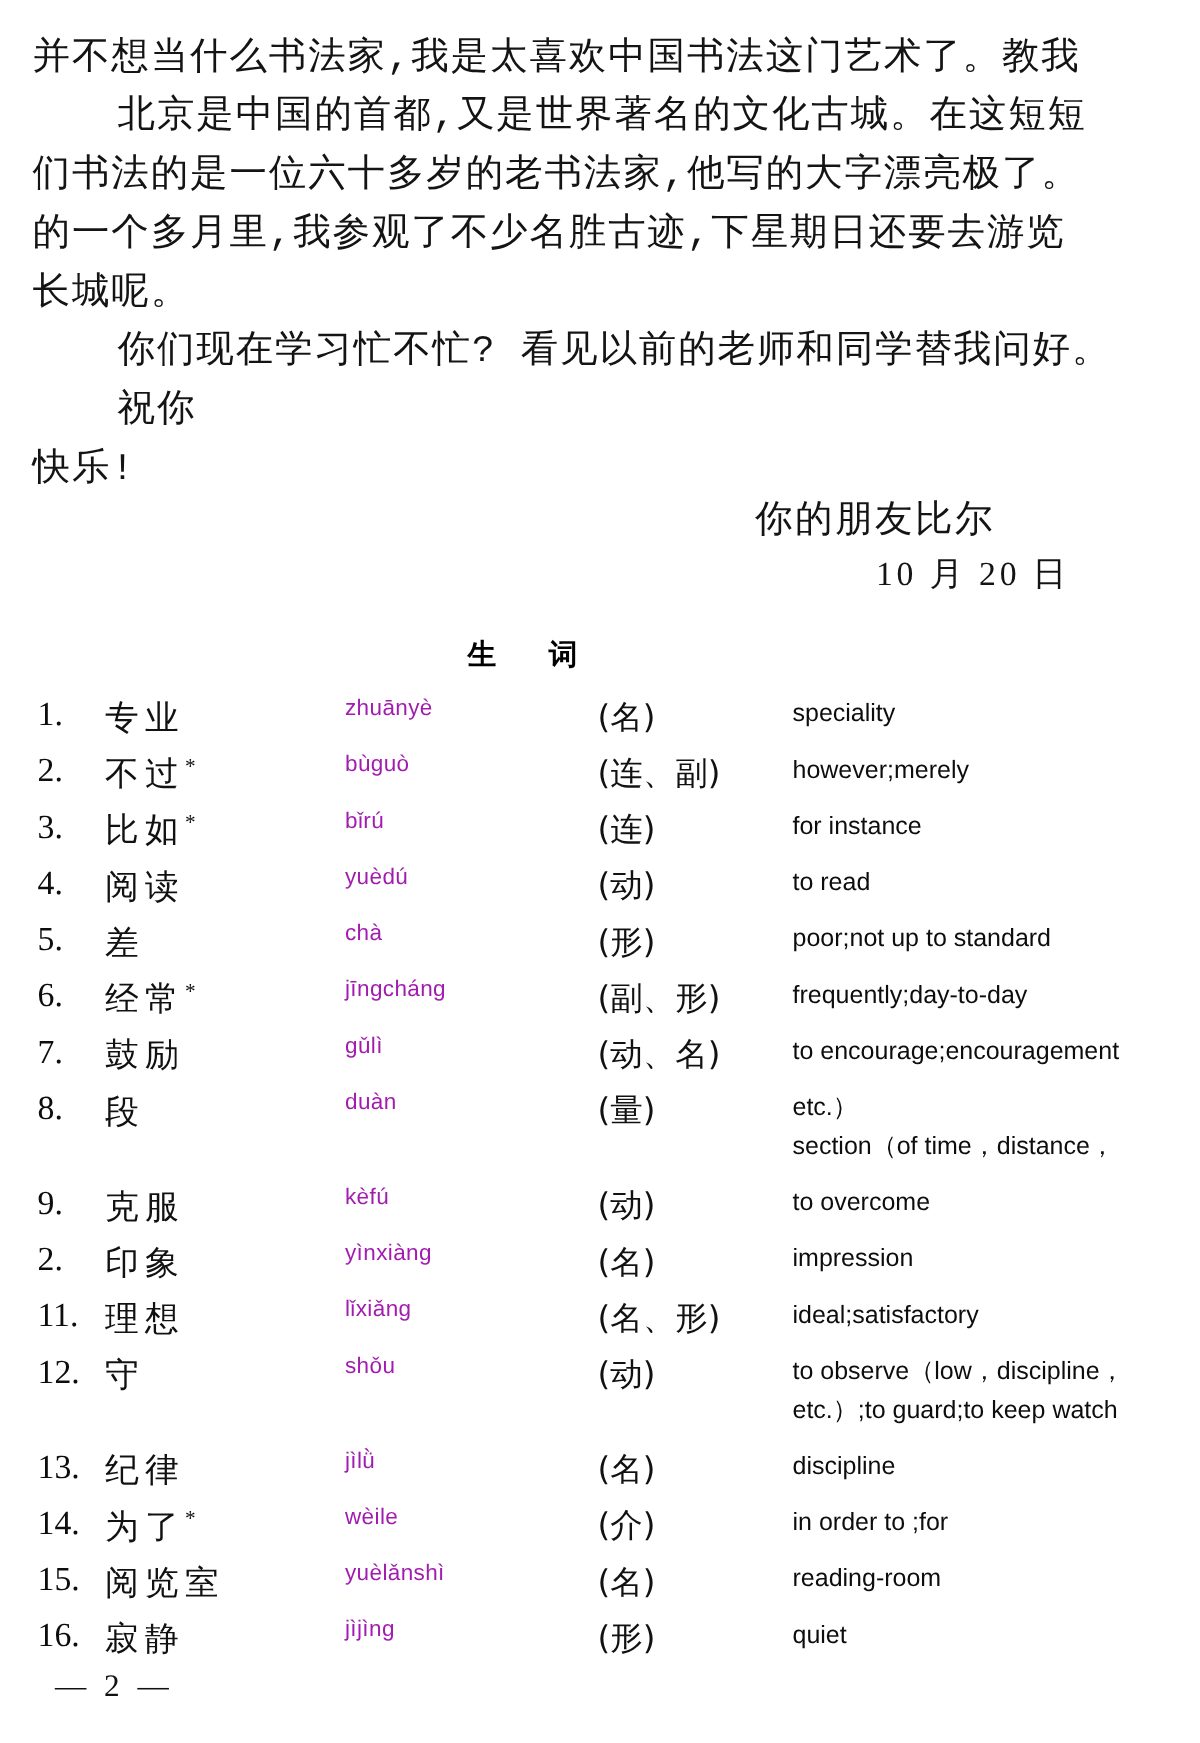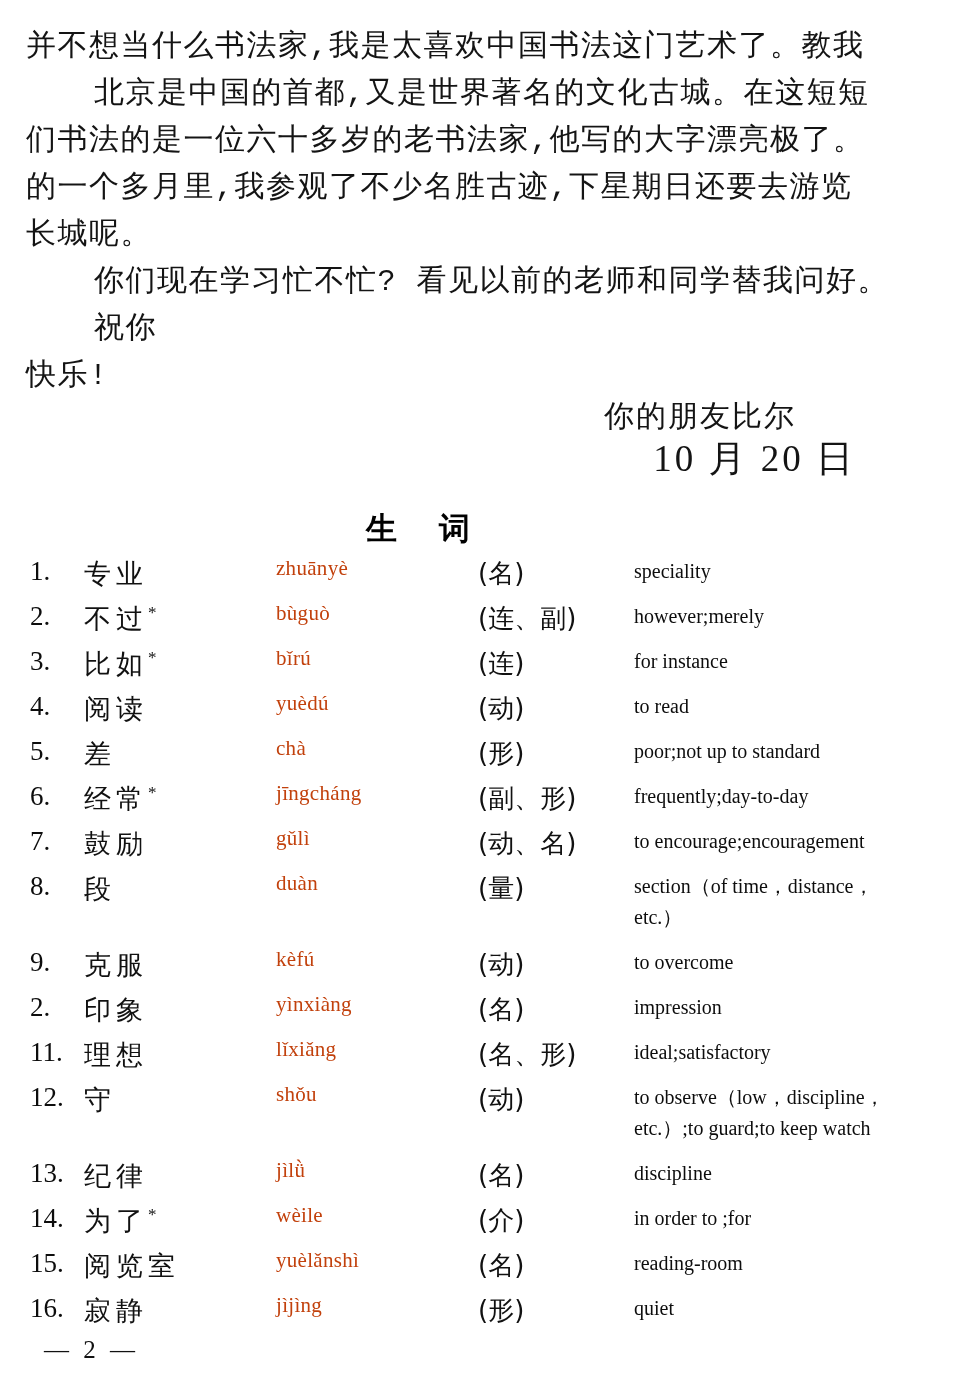--- a/index.html
+++ b/index.html
@@ -44,37 +44,37 @@
   .sig-name {
     font-family: "DejaVu Sans", "Liberation Sans", sans-serif;
     font-size: 30px;
     letter-spacing: 2px;
     color: #141414;
     padding-right: 108px;
     line-height: 40px;
   }
   .sig-date {
     font-family: "Liberation Serif", "DejaVu Serif", serif;
-    font-size: 37px;
+    font-size: 27px;
     letter-spacing: 3px;
     color: #141414;
     line-height: 46px;
     padding-right: 48px;
   }
 
   
   .section-heading {
     position: absolute;
     left: 0;
     top: 508px;
     width: 836px;
     text-align: center;
     font-family: "DejaVu Sans", "Liberation Sans", sans-serif;
     font-weight: bold;
-    font-size: 31px;
+    font-size: 23px;
     letter-spacing: 42px;
     text-indent: 42px;
     color: #000;
   }
 
   
   .vocab {
     position: absolute;
     left: 0;
     top: 556px;
@@ -104,39 +104,39 @@
   }
   .v-star {
     font-family: "Liberation Serif", "DejaVu Serif", serif;
     font-size: 17px;
     vertical-align: super;
     letter-spacing: 0;
   }
   .v-pinyin {
     position: absolute;
     left: 276px;
-    font-family: Liberation Serif, serif;
-    font-size: 21px;
+    font-family: Liberation Sans, sans-serif;
+    font-size: 18px;
     letter-spacing: 0.3px;
-    color: #c2410c;
+    color: #a21caf;
     white-space: nowrap;
   }
   .v-pos {
     position: absolute;
     left: 478px;
     font-family: "DejaVu Sans", "Liberation Sans", sans-serif;
     font-size: 26px;
     color: #111;
     white-space: nowrap;
   }
   .v-def {
     position: absolute;
     left: 634px;
     width: 320px;
-    font-family: Liberation Serif, serif;
+    font-family: Liberation Sans, sans-serif;
     font-size: 20px;
     line-height: 31px;
     color: #0d0d0d;
   }
   .v-def-line { white-space: nowrap; }
 
   
   .page-footer {
     position: absolute;
     left: 44px;
@@ -231,22 +231,22 @@
       <div class="v-def">
         <div class="v-def-line">to encourage;encouragement</div>
       </div>
     </div>
     <div class="vocab-row" style="height: 76px;">
       <div class="v-num">8.</div>
       <div class="v-word"><span>段</span></div>
       <div class="v-pinyin">duàn</div>
       <div class="v-pos">(量)</div>
       <div class="v-def">
+        <div class="v-def-line">etc.）</div>
         <div class="v-def-line">section（of  time，distance，</div>
-        <div class="v-def-line">etc.）</div>
       </div>
     </div>
     <div class="vocab-row" style="height: 45px;">
       <div class="v-num">9.</div>
       <div class="v-word"><span>克服</span></div>
       <div class="v-pinyin">kèfú</div>
       <div class="v-pos">(动)</div>
       <div class="v-def">
         <div class="v-def-line">to overcome</div>
       </div>

